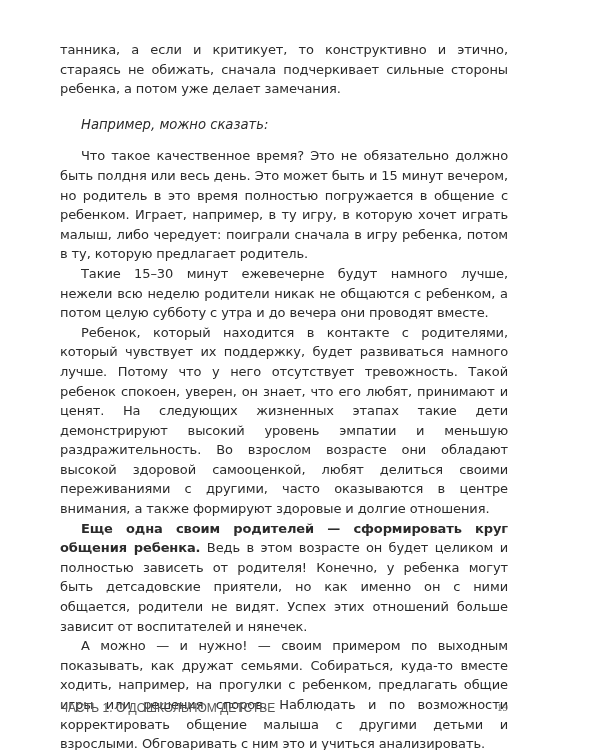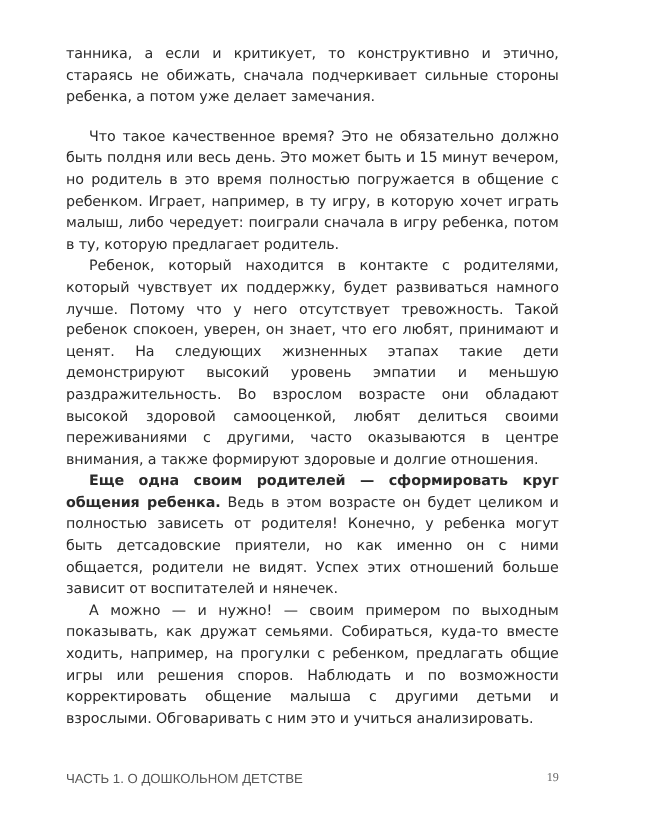--- a/index.html
+++ b/index.html
@@ -27,23 +27,25 @@
     }
     .footer .pnum { font-family: "Liberation Serif", serif; font-size: 11px; color: #666; }
   </style>
 </head>
 <body>
 
 <div class="page">
   <p class="p">танника, а если и критикует, то конструктивно и этично, стараясь не обижать, сначала подчеркивает сильные стороны ребенка, а потом уже делает замечания.</p>
 
   <div class="quote">
+    <span class="q-line">Например, можно сказать:</span>
   </div>
 
   <p class="p indent">Что такое качественное время? Это не обязательно должно быть полдня или весь день. Это может быть и 15 минут вечером, но родитель в это время полностью погружается в общение с ребенком. Играет, например, в ту игру, в которую хочет играть малыш, либо чередует: поиграли сначала в игру ребенка, потом в ту, которую предлагает родитель.</p>
+  <p class="p indent">Такие 15–30 минут ежевечерне будут намного лучше, нежели всю неделю родители никак не общаются с ребенком, а потом целую субботу с утра и до вечера они проводят вместе.</p>
   <p class="p indent">Ребенок, который находится в контакте с родителями, который чувствует их поддержку, будет развиваться намного лучше. Потому что у него отсутствует тревожность. Такой ребенок спокоен, уверен, он знает, что его любят, принимают и ценят. На следующих жизненных этапах такие дети демонстрируют высокий уровень эмпатии и меньшую раздражительность. Во взрослом возрасте они обладают высокой здоровой самооценкой, любят делиться своими переживаниями с другими, часто оказываются в центре внимания, а также формируют здоровые и долгие отношения.</p>
   <p class="p indent"><b>Еще одна своим родителей — сформировать круг общения ребенка.</b><span> Ведь в этом возрасте он будет целиком и полностью зависеть от родителя! Конечно, у ребенка могут быть детсадовские приятели, но как именно он с ними общается, родители не видят. Успех этих отношений больше зависит от воспитателей и нянечек.</span></p>
   <p class="p indent">А можно — и нужно! — своим примером по выходным показывать, как дружат семьями. Собираться, куда-то вместе ходить, например, на прогулки с ребенком, предлагать общие игры или решения споров. Наблюдать и по возможности корректировать общение малыша с другими детьми и взрослыми. Обговаривать с ним это и учиться анализировать.</p>
 </div>
 
 <div class="footer">
   <span>ЧАСТЬ 1. О ДОШКОЛЬНОМ ДЕТСТВЕ</span>
   <span class="pnum">19</span>
 </div>
 

